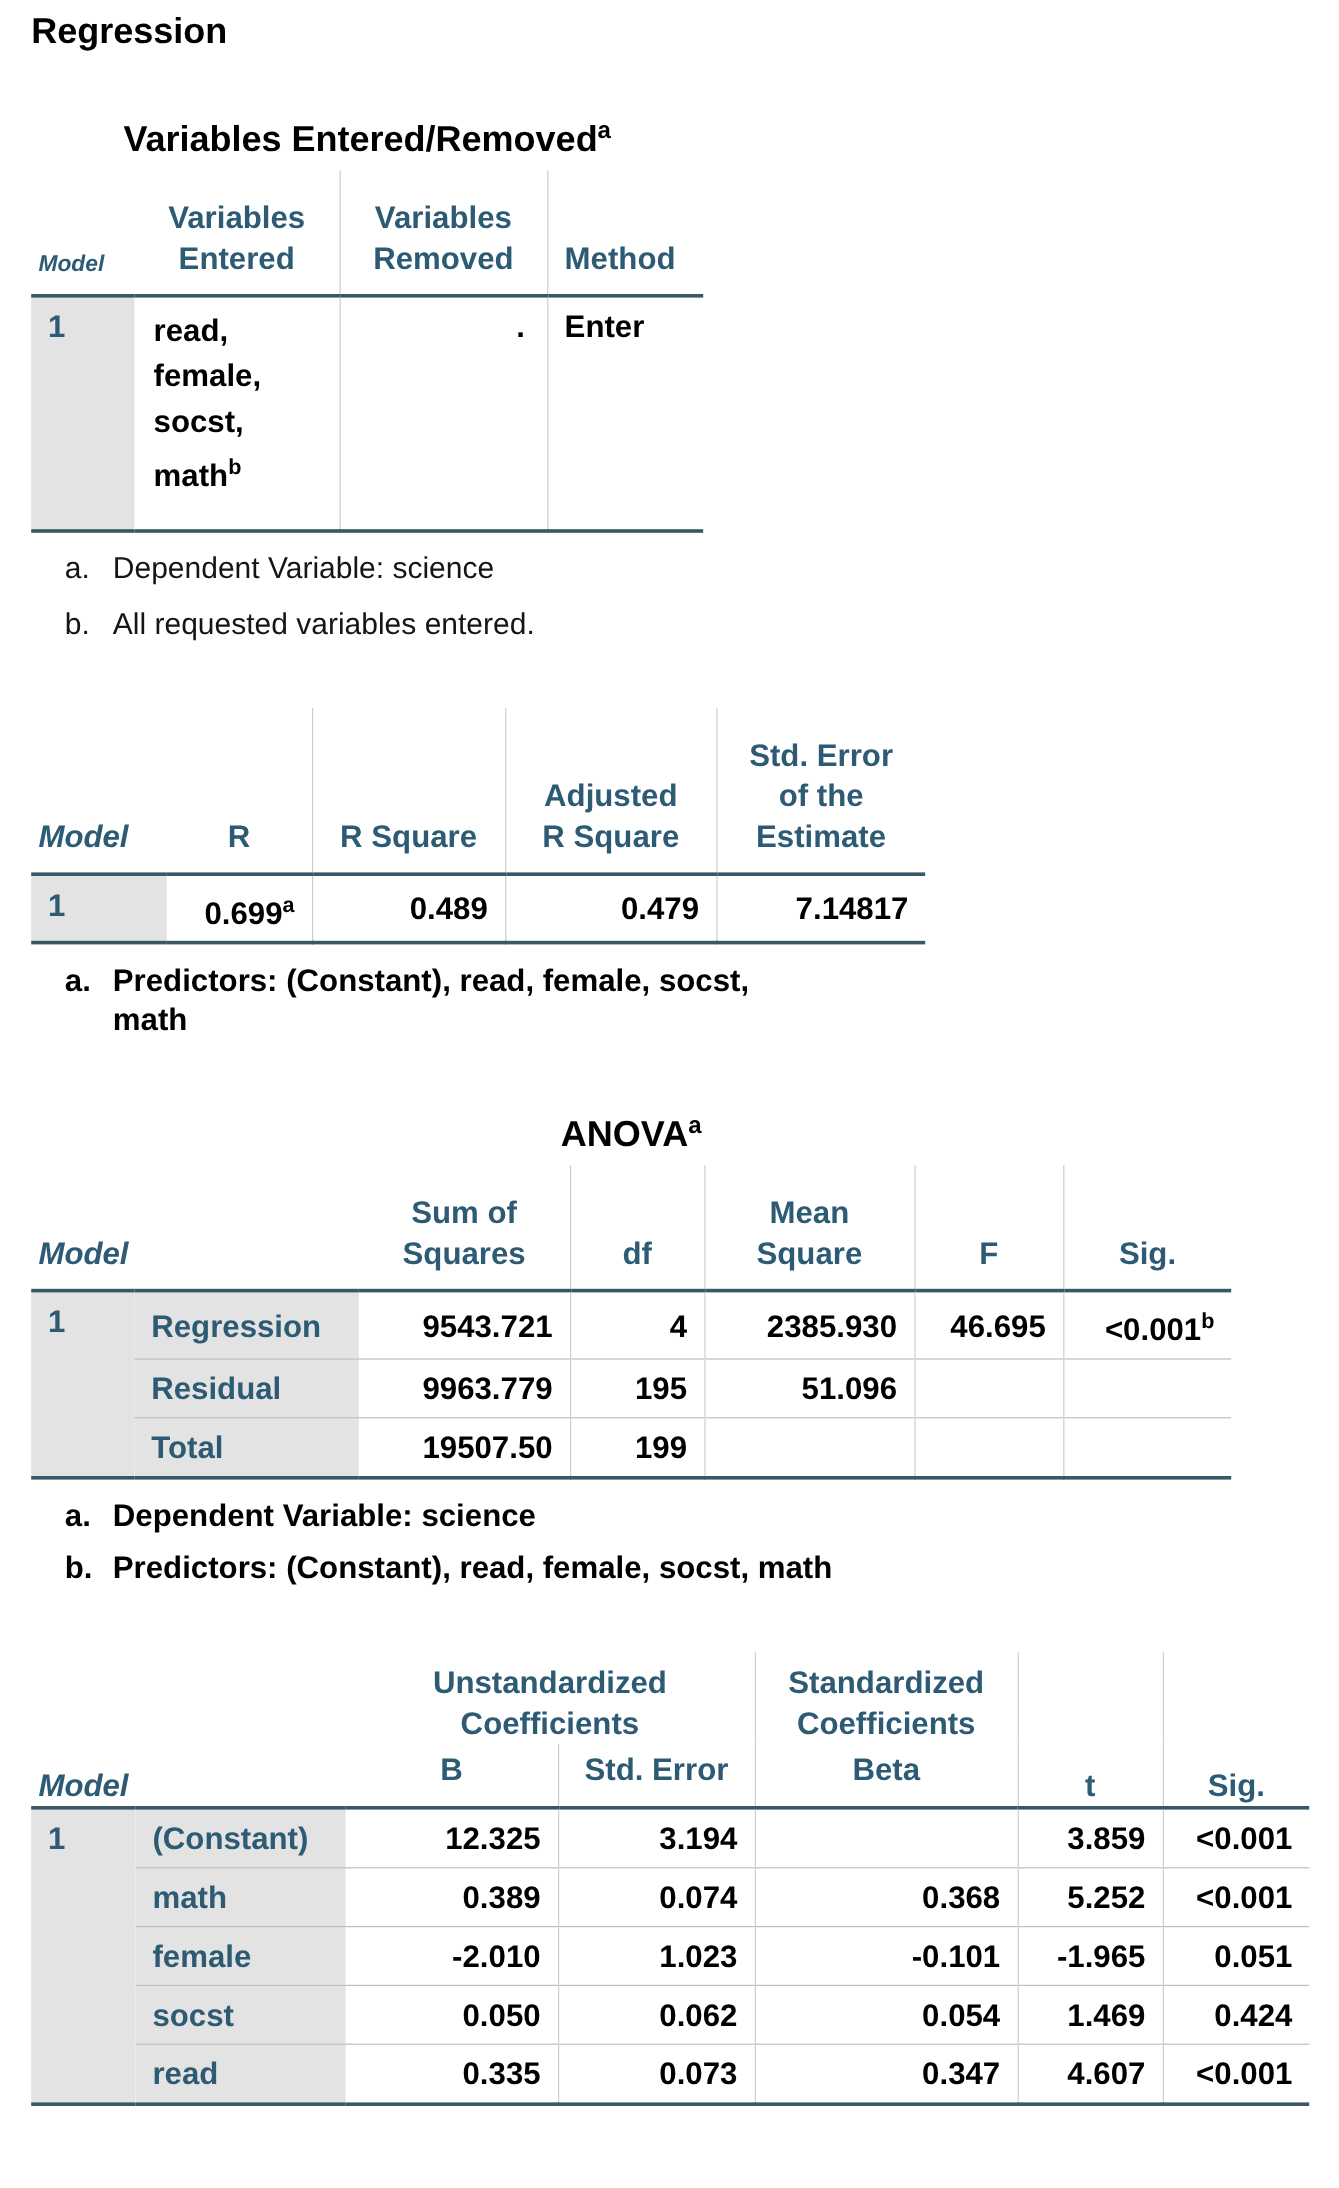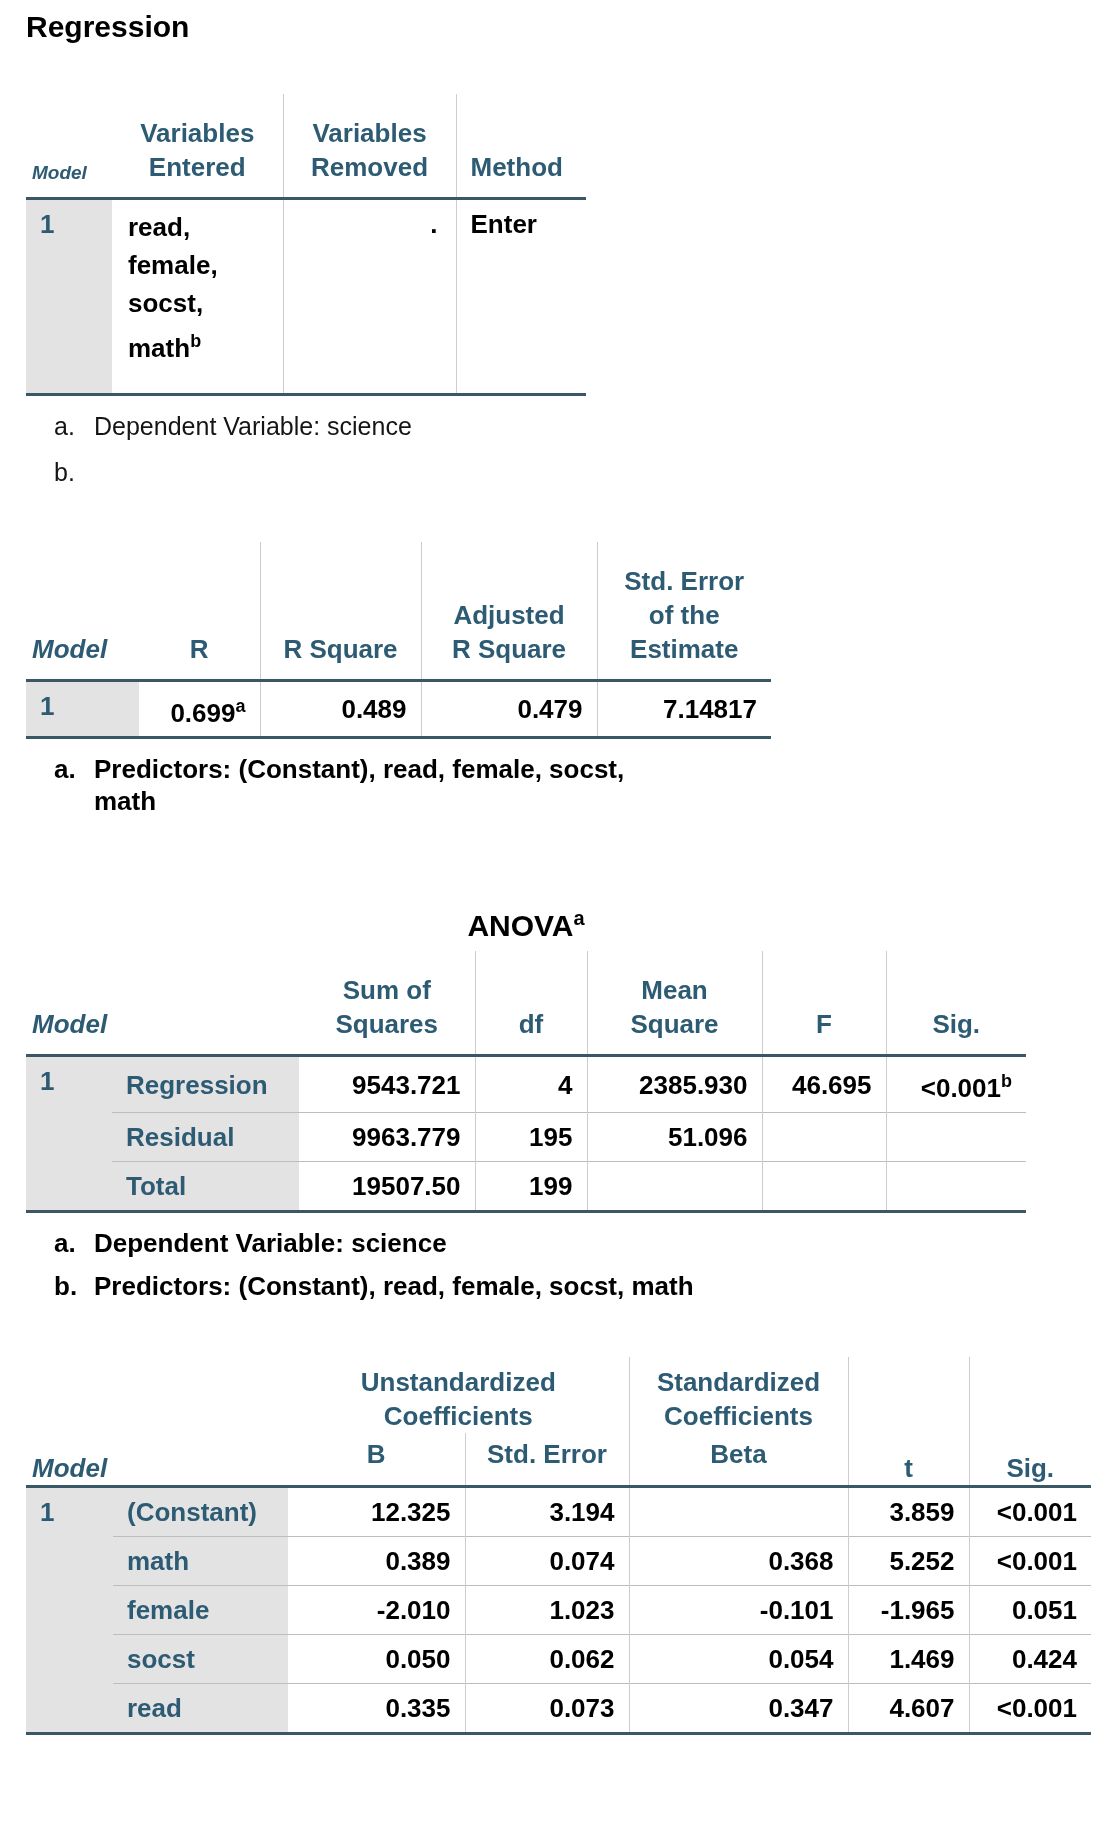--- a/index.html
+++ b/index.html
@@ -8,21 +8,21 @@
     --stub:#E3E3E3;
     --vline:#CDCDCD;
     --hline:#BDBDBD;
   }
   *{box-sizing:border-box;}
   body{margin:0;background:#fff;color:#000;font-family:"Liberation Sans","DejaVu Sans",sans-serif;}
   .page{width:1116px;min-height:1823px;padding:12px 10px 10px 26px;background:#fff;}
   h1.main{font-size:30px;font-weight:bold;margin:0;line-height:30px;}
   .block{margin-top:52px;}
   .block.ms{margin-top:54px;}
-  .block.an{margin-top:86px;}
+  .block.an{margin-top:58px;}
   .block.co{margin-top:55px;}
   .tbl-title{text-align:center;font-size:30px;font-weight:bold;line-height:30px;margin-bottom:10px;}
   .tbl-title sup{font-size:20px;font-weight:bold;}
   table.spss{border-collapse:collapse;table-layout:fixed;border-bottom:3px solid var(--dark);}
   table.spss th,table.spss td{font-size:26px;line-height:32px;}
   
   table.spss thead th{
     color:var(--teal);font-weight:bold;vertical-align:bottom;text-align:center;
     padding:22px 10px 13px;line-height:34px;border-bottom:3px solid var(--dark);
   }
@@ -55,20 +55,21 @@
   .ms .footnote .text{max-width:590px;}
 </style>
 </head>
 <body>
 
 <div class="page">
 
   <h1 class="main">Regression</h1>
 
   <section class="block t1b" style="width:560px">
+    <div class="tbl-title"><span>Variables Entered/Removed</span><sup>a</sup></div>
     <table class="spss t1">
       <colgroup>
           <col style="width:86px">
           <col style="width:171px">
           <col style="width:173px">
           <col style="width:130px">
         </colgroup>
       <thead>
         <tr>
           <th class="modelh smallh">Model</th>
@@ -93,20 +94,21 @@
         </tr>
       </tbody>
     </table>
     <div class="footnotes plain">
       <div class="footnote">
           <span class="marker">a.</span>
           <span class="text">Dependent Variable: science</span>
         </div>
       <div class="footnote">
           <span class="marker">b.</span>
+          <span class="text">All requested variables entered.</span>
         </div>
     </div>
   </section>
 
   <section class="block ms" style="width:745px">
     <table class="spss">
       <colgroup>
           <col style="width:113px">
           <col style="width:121px">
           <col style="width:161px">

